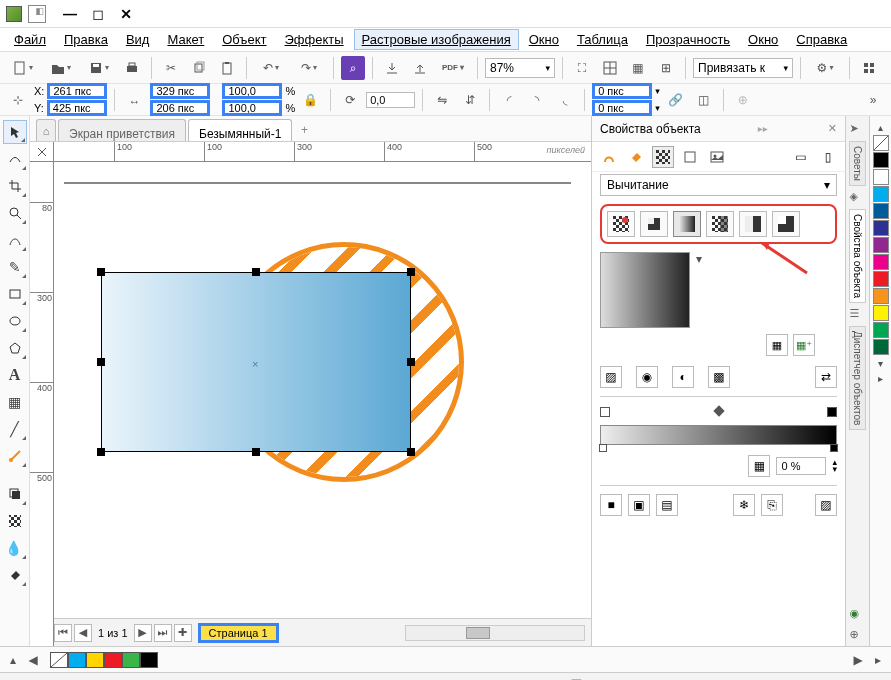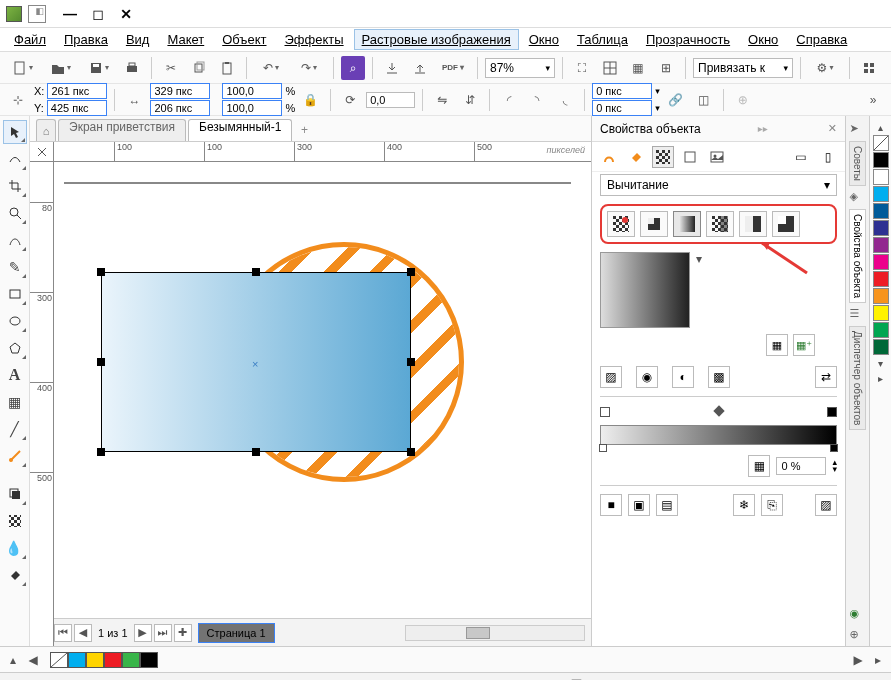--- a/index.html
+++ b/index.html
@@ -15,51 +15,51 @@
 .menubar .item.active { border: 1px solid #9bc2e6; background: #e8f1fb; padding: 2px 7px; }
 .toolbar1, .toolbar2 { height: 32px; display: flex; align-items: center; padding: 0 6px; gap: 4px; border-bottom: 1px solid #e5e5e5; background: #fafafa; }
 .tbtn { width: 24px; height: 24px; display: flex; align-items: center; justify-content: center; color: #555; border-radius: 2px; position:relative; }
 .tbtn.wide { width: 34px; justify-content:center; }
 .tbtn.wide::after { content:"▾"; font-size:8px; color:#666; margin-left:2px; }
 .sep { width: 1px; height: 22px; background: #ccc; margin: 0 3px; }
 .zoom { width: 70px; height: 20px; border: 1px solid #bbb; font-size: 12px; padding: 0 4px; display:flex; align-items:center; justify-content:space-between; background:#fff;}
 .bindtext { white-space: nowrap; }
 .toolbar2 .coord { display:flex; flex-direction:column; gap:1px; font-size:11px; }
 .toolbar2 .coord .row { display:flex; align-items:center; gap:3px; }
-.toolbar2 .coord input { width:60px; height:16px; font-size:11px; border:1px solid #3b82f6; padding:0 3px; }
+.toolbar2 .coord input { width:60px; height:16px; font-size:11px; border:3px solid #3b82f6; padding:0 3px; }
 .toolbar2 .small-in { width:48px; height:16px; font-size:11px; border:1px solid #bbb; padding:0 3px; }
 .toolbar2 .pct { width:40px; height:16px; font-size:11px; border:1px solid #bbb; padding:0 2px;margin-left:8px; }
 .main { display:flex; height: 530px; }
 .toolbox { width: 30px; background: #fafafa; border-right: 1px solid #ddd; display:flex; flex-direction:column; align-items:center; padding-top:4px; gap:3px; }
 .toolbox .tb { width:24px; height:24px; display:flex; align-items:center; justify-content:center; font-size:14px; color:#444; position:relative; }
 .toolbox .tb.sel { background:#e8f1fb; border:1px solid #9bc2e6; }
 .toolbox .tb .tri { position:absolute; right:1px; bottom:1px; width:0; height:0; border-left:4px solid transparent; border-bottom:4px solid #666; }
 .canvaswrap { flex:1; display:flex; flex-direction:column; position:relative; }
 .tabs { height:26px; display:flex; align-items:flex-end; padding-left:6px; background:#fafafa; border-bottom:1px solid #ccc; }
 .tabs .hometab { width:20px; height:22px; border:1px solid #bbb; border-bottom:none; background:#eee; display:flex; align-items:center; justify-content:center; font-size:11px; color:#777; border-radius:3px 3px 0 0; }
-.tabs .tab { height:22px; padding:0 10px; border:1px solid #bbb; border-bottom:none; display:flex; align-items:flex-start; font-size:12px; border-radius:3px 3px 0 0; margin-left:2px; }
+.tabs .tab { height:22px; padding:0 10px; border:1px solid #bbb; border-bottom:none; display:flex; align-items:flex-end; font-size:12px; border-radius:3px 3px 0 0; margin-left:2px; }
 .tabs .tab.inactive { background:#eee; color:#666; }
 .tabs .tab.active { background:#fff; color:#000; }
 .tabs .plus { width:20px; height:22px; display:flex; align-items:center; justify-content:center; color:#888; margin-left:2px; }
 .rulerarea { flex:1; position:relative; background:#fff; overflow:hidden; }
 .hruler { position:absolute; left:24px; right:0; top:0; height:20px; background:#fff; border-bottom:1px solid #888; font-size:9px; color:#555; }
 .hruler .tick { position:absolute; top:0; height:20px; border-left:1px solid #888; padding-left:2px; }
 .vruler { position:absolute; left:0; top:20px; bottom:0; width:24px; background:#fff; border-right:1px solid #888; font-size:9px; color:#555; }
 .vruler .tick { position:absolute; left:0; width:24px; border-top:1px solid #888; text-align:right; padding-right:2px; }
 .rcorner { position:absolute; left:0; top:0; width:24px; height:20px; border-right:1px solid #888; border-bottom:1px solid #888; display:flex; align-items:center; justify-content:center; }
 .canvas { position:absolute; left:24px; top:20px; right:0; bottom:28px; background:#fff; }
 .pageedge { position:absolute; left:10px; top:20px; right:20px; height:2px; border-top:2px solid #888; }
 .circle { position:absolute; left:170px; top:80px; width:240px; height:240px; border-radius:50%; border:5px solid #f28c1c; overflow:hidden; }
 .circle .stripes { position:absolute; inset:-40px; background: repeating-linear-gradient(-45deg, #f28c1c 0 9px, transparent 9px 32px); }
 .rect { position:absolute; left:47px; top:110px; width:310px; height:180px; background:linear-gradient(90deg, #eaf4fb 0%, #5ba8d4 100%); border:1px solid #000; }
 .handle { position:absolute; width:8px; height:8px; background:#000; }
 .hx { position:absolute; width:10px; height:10px; font-size:11px; color:#3b7fc4; }
 .pagestrip { position:absolute; left:24px; right:0; bottom:0; height:28px; display:flex; align-items:center; background:#f3f3f3; border-top:1px solid #ccc; font-size:11px; gap:2px; }
 .pagestrip .nav { width:18px; height:18px; display:flex; align-items:center; justify-content:center; border:1px solid #bbb; background:#fff; color:#555; }
-.pagestrip .ptab { height:20px; padding:0 8px; border:1px solid #3b82f6; background:#737373; display:flex; align-items:center; margin-left:4px; }
+.pagestrip .ptab { height:20px; padding:0 8px; border:3px solid #3b82f6; background:#fde047; display:flex; align-items:center; margin-left:4px; }
 .pagestrip .scroll { margin-left:auto; width:180px; height:16px; background:#eee; border:1px solid #ccc; position:relative; margin-right:6px;}
 .pagestrip .scroll .thumb { position:absolute; left:60px; width:24px; top:1px; bottom:1px; background:#c8c8c8; border:1px solid #999;}
 .rpanel { width: 300px; border-left:1px solid #ccc; display:flex; }
 .panelmain { flex:1; display:flex; flex-direction:column; }
 .panelmain .phead { height:26px; display:flex; align-items:center; padding:0 8px; font-size:12px; border-bottom:1px solid #ddd; background:#fafafa;}
 .panelmain .phead .x { margin-left:auto; color:#888; font-size:11px;}
 .panelmain .iconsrow { height:30px; display:flex; align-items:center; gap:5px; padding:0 6px; border-bottom:1px solid #eee;}
 .panelmain .iconsrow .ic { width:22px; height:22px; display:flex; align-items:center; justify-content:center; border:1px solid transparent; }
 .panelmain .iconsrow .ic.sel { border:1px solid #aaa; background:#eee; }
 .section-title { font-weight:bold; font-size:12px; padding:6px 8px 3px; }

